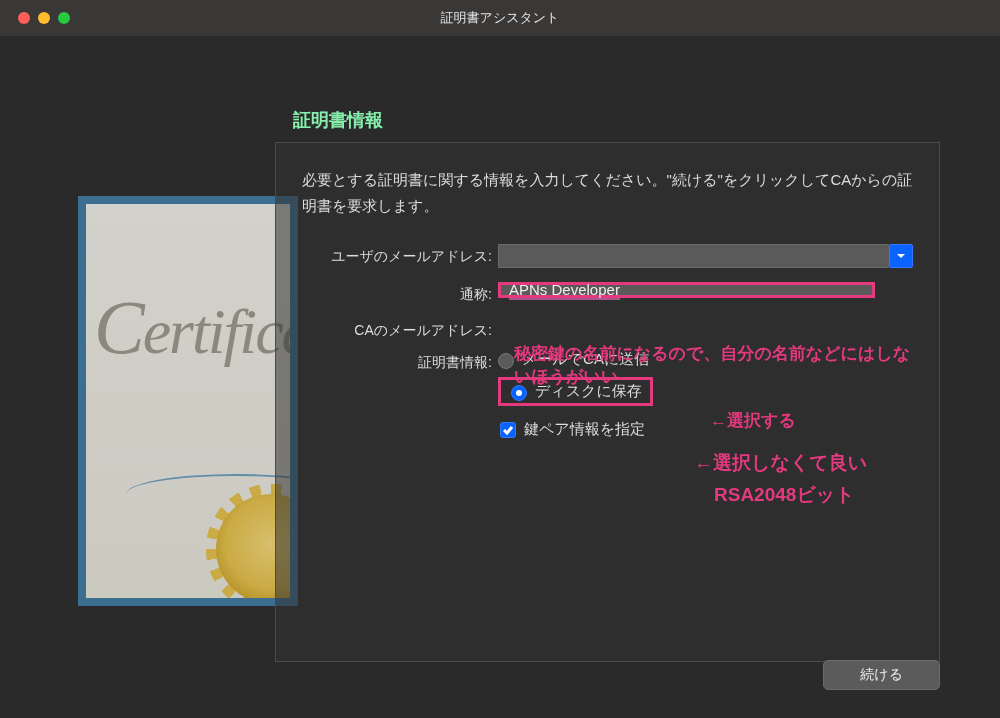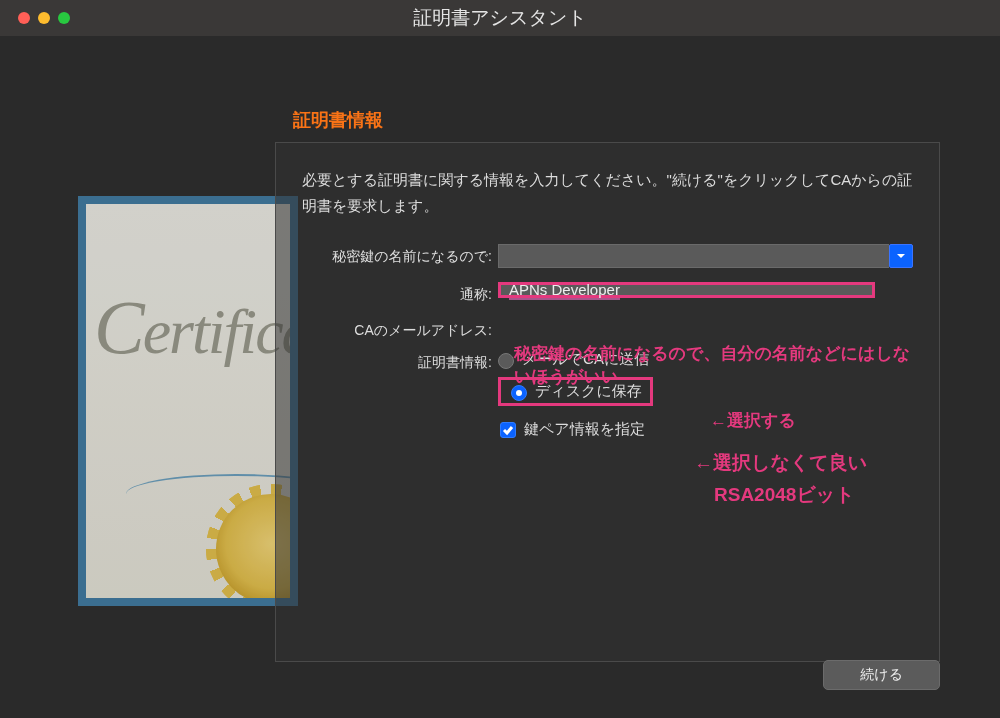--- a/index.html
+++ b/index.html
@@ -28,21 +28,21 @@
     }
     .traffic-lights { display: flex; gap: 8px; }
     .tl { width: 12px; height: 12px; border-radius: 50%; }
     .tl.close { background: #ff5f57; }
     .tl.min   { background: #febc2e; }
     .tl.max   { background: #28c840; }
     .titlebar-title {
       position: absolute;
       left: 0; right: 0;
       text-align: center;
-      font-size: 19px;
+      font-size: 13px;
       color: #e5e5e5;
       pointer-events: none;
       font-weight: 500;
     }
     .content {
       flex: 1;
       background: #2a2a2a;
       position: relative;
     }
     .cert-bg {
@@ -101,21 +101,21 @@
       left: 275px;
       top: 66px;
       right: 60px;
       height: 560px;
       display: flex;
       flex-direction: column;
     }
     .panel-heading {
       font-size: 18px;
       font-weight: 700;
-      color: #f97316;
+      color: #86efac;
       padding: 6px 18px 10px;
     }
     .panel-box {
       flex: 1;
       border: 1px solid #4a4a4a;
       background: rgba(50,50,50,0.55);
       padding: 24px 26px 20px 26px;
       color: #ddd;
     }
     .instructions {
@@ -250,21 +250,21 @@
       <div class="cert-swirl"></div>
       <div class="cert-seal"></div>
     </div>
 
     <div class="panel">
       <div class="panel-heading">証明書情報</div>
       <div class="panel-box">
         <div class="instructions">必要とする証明書に関する情報を入力してください。"続ける"をクリックしてCAからの証明書を要求します。</div>
 
         <div class="form-row">
-          <div class="form-label">秘密鍵の名前になるので:</div>
+          <div class="form-label">ユーザのメールアドレス:</div>
           <div class="form-field">
             <div class="combo">
               <input class="combo-input" value="" style="">
               <div class="combo-btn">
                 <svg viewBox="0 0 10 10">
                     <path d="M1 3 L5 7 L9 3 Z"></path>
                   </svg>
               </div>
             </div>
           </div>

